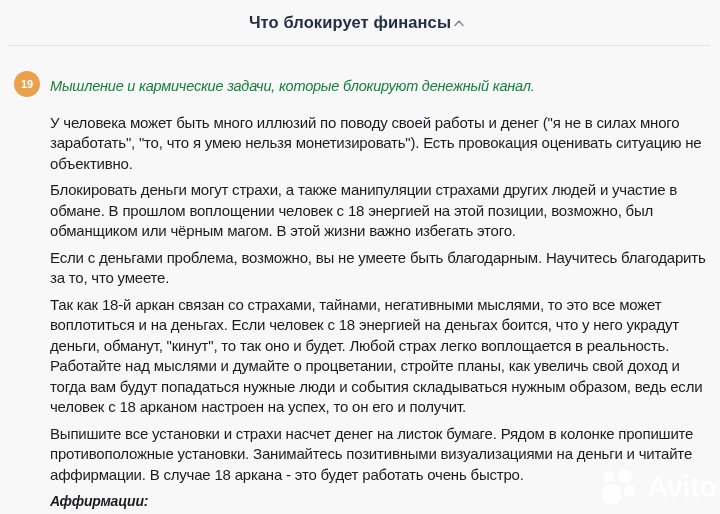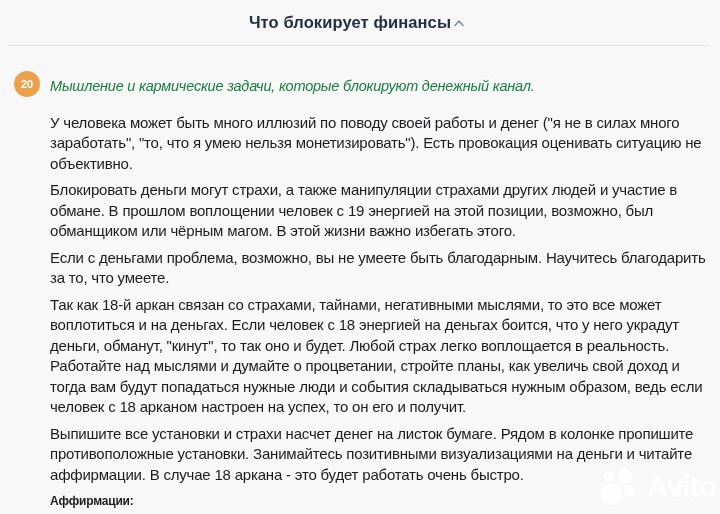--- a/index.html
+++ b/index.html
@@ -65,23 +65,24 @@
   }
   .paragraphs p {
     font-size:15px;
     line-height:20.5px;
     letter-spacing:-0.2px;
     margin-bottom:6px;
     max-width:658px;
     color:#1c1c1e;
   }
   .affirmations-label {
-    font-size:12px;
+    font-size:14px;
     line-height:20.5px;
     font-weight:bold;
+    font-style:italic;
     letter-spacing:-0.2px;
     margin-top:1px;
     color:#1c1c1e;
   }
   .watermark {
     position:absolute;
     right:4px; bottom:9px;
     display:flex;
     align-items:center;
     gap:4px;
@@ -116,27 +117,27 @@
   <span class="accordion-title">Что блокирует финансы</span>
   <svg class="chevron" viewBox="0 0 16 16" fill="none" xmlns="http://www.w3.org/2000/svg">
     <polyline points="4,10.5 8,6 12,10.5" stroke="currentColor" stroke-width="1.5" stroke-linecap="round" stroke-linejoin="round" fill="none"></polyline>
   </svg>
 </div>
 
 <hr class="divider">
 
 <div class="content">
   <div class="lead-row">
-    <span class="badge">20</span>
+    <span class="badge">19</span>
     <p class="lead-text">Мышление и кармические задачи, которые блокируют денежный канал.</p>
   </div>
 
   <div class="paragraphs">
       <p>У человека может быть много иллюзий по поводу своей работы и денег ("я не в силах много заработать", "то, что я умею нельзя монетизировать"). Есть провокация оценивать ситуацию не объективно.</p>
-      <p>Блокировать деньги могут страхи, а также манипуляции страхами других людей и участие в обмане. В прошлом воплощении человек с 19 энергией на этой позиции, возможно, был обманщиком или чёрным магом. В этой жизни важно избегать этого.</p>
+      <p>Блокировать деньги могут страхи, а также манипуляции страхами других людей и участие в обмане. В прошлом воплощении человек с 18 энергией на этой позиции, возможно, был обманщиком или чёрным магом. В этой жизни важно избегать этого.</p>
       <p>Если с деньгами проблема, возможно, вы не умеете быть благодарным. Научитесь благодарить за то, что умеете.</p>
       <p>Так как 18-й аркан связан со страхами, тайнами, негативными мыслями, то это все может воплотиться и на деньгах. Если человек с 18 энергией на деньгах боится, что у него украдут деньги, обманут, "кинут", то так оно и будет. Любой страх легко воплощается в реальность. Работайте над мыслями и думайте о процветании, стройте планы, как увеличь свой доход и тогда вам будут попадаться нужные люди и события складываться нужным образом, ведь если человек с 18 арканом настроен на успех, то он его и получит.</p>
       <p>Выпишите все установки и страхи насчет денег на листок бумаге. Рядом в колонке пропишите противоположные установки. Занимайтесь позитивными визуализациями на деньги и читайте аффирмации. В случае 18 аркана - это будет работать очень быстро.</p>
     </div>
 
   <p class="affirmations-label">Аффирмации:</p>
 </div>
 
 <div class="watermark">
   <span class="avito-logo">

